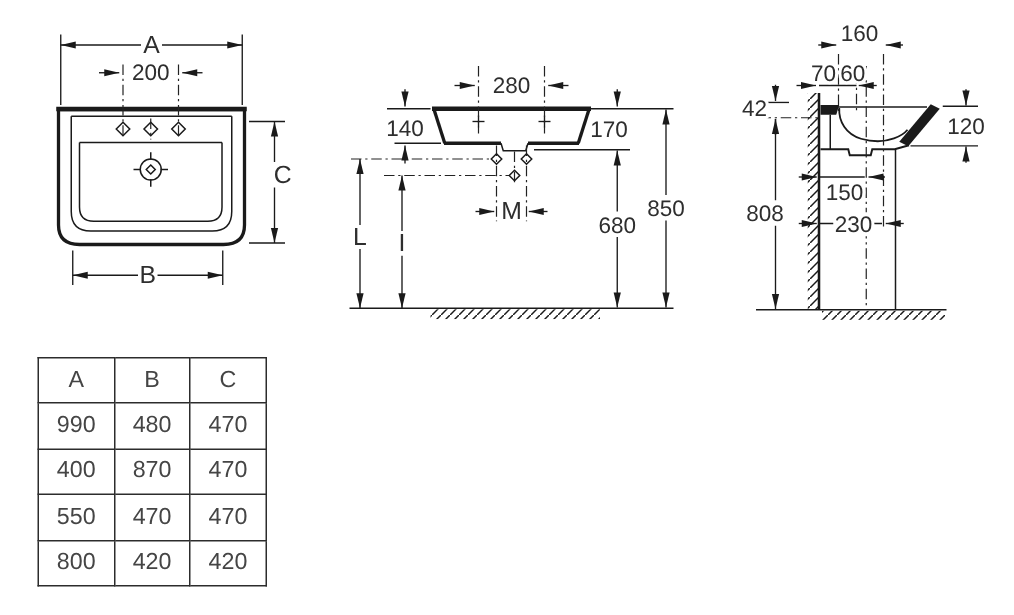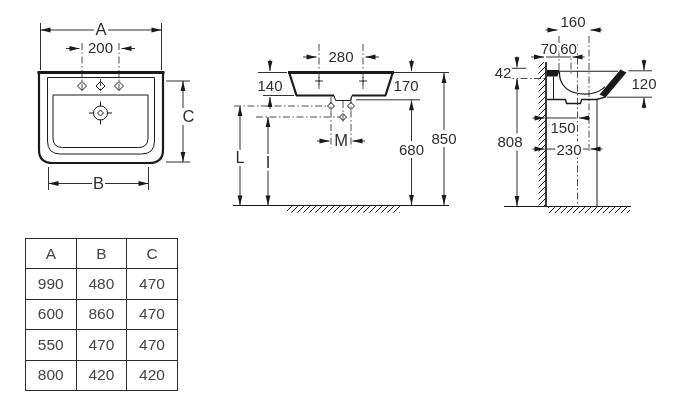--- a/index.html
+++ b/index.html
@@ -238,22 +238,22 @@
       <th>C</th>
     </tr>
   </thead>
   <tbody>
     <tr>
       <td>990</td>
       <td>480</td>
       <td>470</td>
     </tr>
     <tr>
-      <td>600</td>
-      <td>860</td>
+      <td>400</td>
+      <td>870</td>
       <td>470</td>
     </tr>
     <tr>
       <td>550</td>
       <td>470</td>
       <td>470</td>
     </tr>
     <tr>
       <td>800</td>
       <td>420</td>

